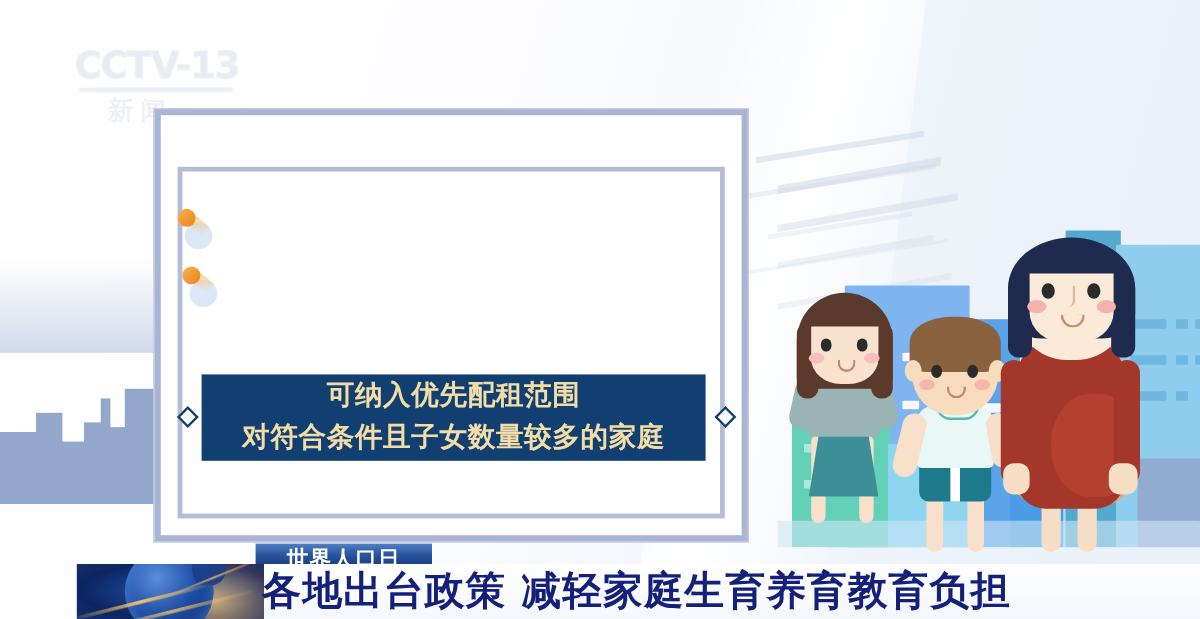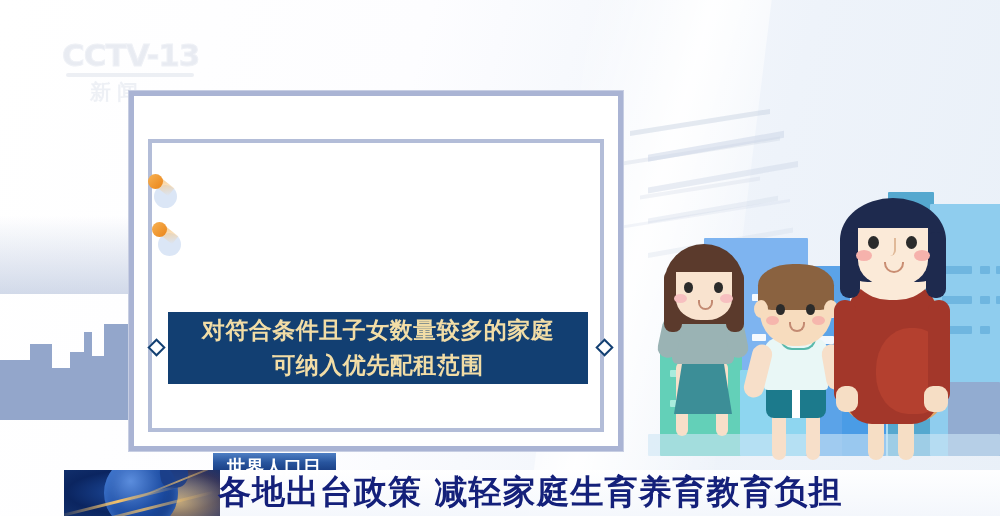--- a/index.html
+++ b/index.html
@@ -102,21 +102,21 @@
   .globe .swoosh{position:absolute;background:linear-gradient(90deg,rgba(245,200,110,0),#f3c169,rgba(245,200,110,0));
      height:3px;transform:skewY(-14deg);filter:blur(.4px);}
   .globe .sw1{left:-6px;top:30px;width:120px;}
   .globe .sw2{left:10px;top:38px;width:140px;opacity:.8;}
   .globe .sw3{left:60px;top:10px;width:110px;height:2px;opacity:.7;transform:skewY(-22deg);}
   .globe .glow{position:absolute;left:96px;top:-10px;width:90px;height:70px;
      background:radial-gradient(ellipse at 20% 60%,rgba(255,206,120,.75),rgba(255,120,60,.15) 55%,rgba(255,255,255,0) 75%);}
   .headline{position:absolute;left:218px;top:-1px;font-size:33px;font-weight:bold;
      color:#14207a;letter-spacing:1px;line-height:46px;white-space:nowrap;
      font-family:"DejaVu Sans","Liberation Sans",sans-serif;}
-  .tag{position:absolute;left:213px;bottom:46px;height:17px;padding:0 14px;
+  .tag{position:absolute;left:213px;bottom:46px;height:17px;padding:0 26px;
      background:linear-gradient(180deg,#4f7fc4,#28559e 55%,#1b4187);
      color:#fff;font-size:18px;font-weight:bold;line-height:27px;letter-spacing:1px;
      font-family:"DejaVu Sans","Liberation Sans",sans-serif;}
 </style>
 </head>
 <body>
 
 <div id="screen">
 
   <div class="bg-wash"></div>
@@ -277,22 +277,22 @@
 
   <div class="dot-wrap" style="left:152px;top:222px;">
     <div class="dot-blue"></div>
       <div class="dot-tail"></div>
       <div class="dot-or"></div>
   </div>
 
   <div class="diamond" style="left:150px;top:341px;"></div>
   <div class="diamond" style="left:598px;top:341px;"></div>
   <div class="banner bn3">
+    <span class="bn-line">可纳入优先配租范围</span>
     <span class="bn-line">对符合条件且子女数量较多的家庭</span>
-    <span class="bn-line">可纳入优先配租范围</span>
   </div>
 
   <div class="lower">
     <div class="lower-band"></div>
     <div class="tag">世界人口日</div>
     <div class="globe">
       <div class="glow"></div>
       <div class="ball">
           <div class="land"></div>
         </div>

